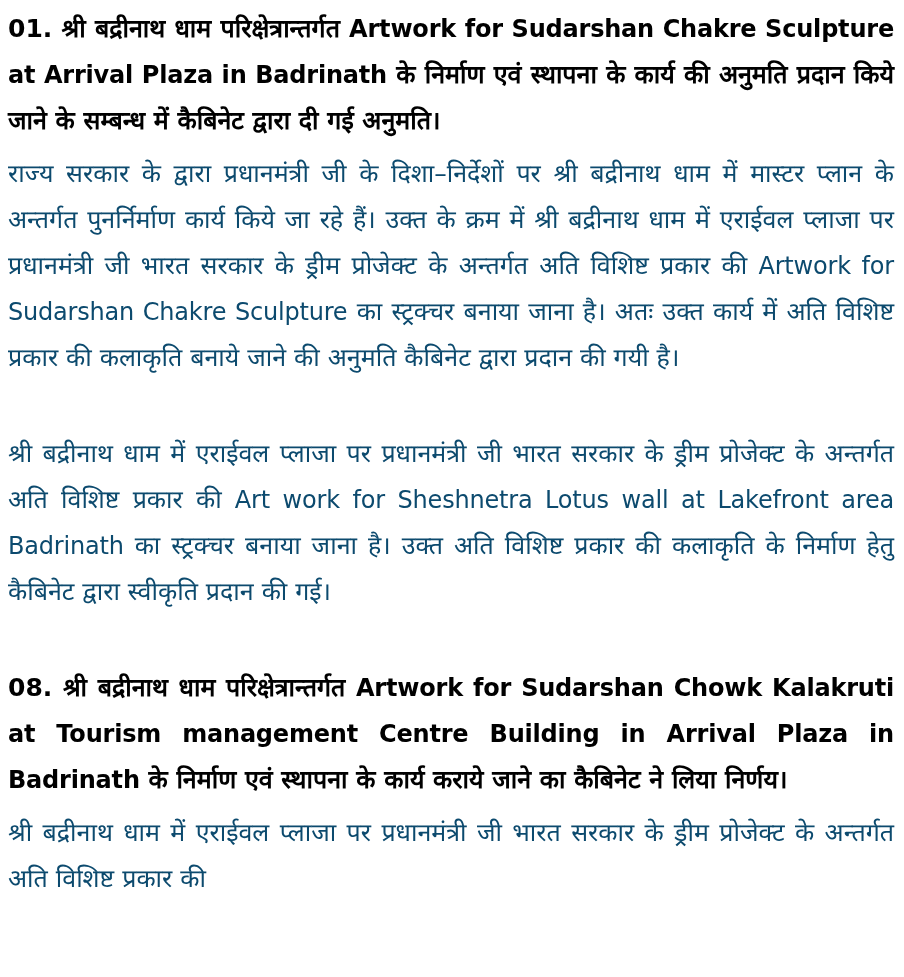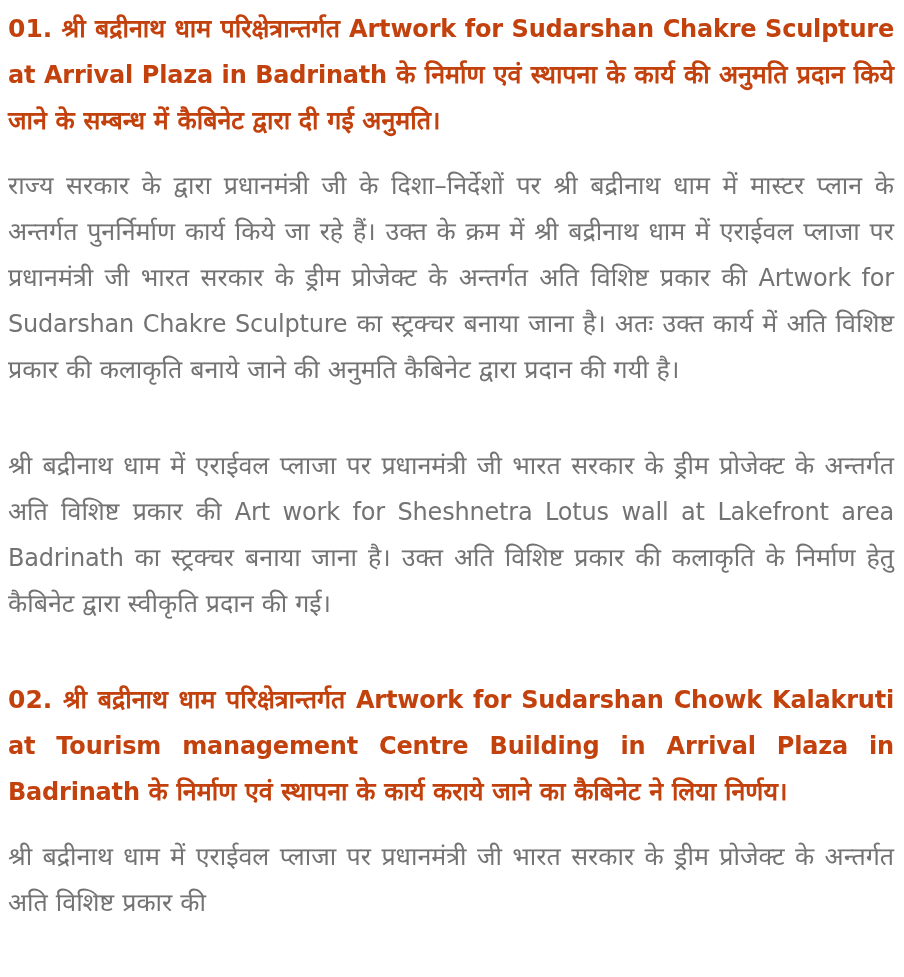--- a/index.html
+++ b/index.html
@@ -19,29 +19,29 @@
     margin-bottom: 50px;
   }
   .doc-section:last-child {
     margin-bottom: 0;
   }
   .section-heading {
     font-size: 25px;
     font-weight: 700;
     line-height: 1.84;
     text-align: justify;
-    color: #c2410c;
+    color: #000000;
   }
   .section-body {
     font-size: 25px;
     font-weight: 400;
     line-height: 1.84;
     text-align: justify;
-    color: #737373;
-    margin-top: 19px;
+    color: #0c4a6e;
+    margin-top: 7px;
   }
   
   .run-hi { font-family: "DejaVu Sans", "Liberation Sans", sans-serif; }
   
   .run-en {
     font-family: "DejaVu Sans", "Liberation Sans", sans-serif;
     font-size: 24px;
     letter-spacing: -0.2px;
   }
   .section-heading .run-en { font-weight: 700; }
@@ -62,20 +62,20 @@
   </div>
 
   <div class="doc-section">
     <div class="section-body">
       <span class="run-hi">श्री बद्रीनाथ धाम में एराईवल प्लाजा पर प्रधानमंत्री जी भारत सरकार के ड्रीम प्रोजेक्ट के अन्तर्गत अति विशिष्ट प्रकार की </span><span class="run-en">Art work for Sheshnetra Lotus wall at Lakefront area Badrinath</span><span class="run-hi"> का स्ट्रक्चर बनाया जाना है। उक्त अति विशिष्ट प्रकार की कलाकृति के निर्माण हेतु कैबिनेट द्वारा स्वीकृति प्रदान की गई।</span>
     </div>
   </div>
 
   <div class="doc-section">
     <div class="section-heading">
-      <span class="run-hi">02. श्री बद्रीनाथ धाम परिक्षेत्रान्तर्गत </span><span class="run-en">Artwork for Sudarshan Chowk Kalakruti at Tourism management Centre Building in Arrival Plaza in Badrinath</span><span class="run-hi"> के निर्माण एवं स्थापना के कार्य कराये जाने का कैबिनेट ने लिया निर्णय।</span>
+      <span class="run-hi">08. श्री बद्रीनाथ धाम परिक्षेत्रान्तर्गत </span><span class="run-en">Artwork for Sudarshan Chowk Kalakruti at Tourism management Centre Building in Arrival Plaza in Badrinath</span><span class="run-hi"> के निर्माण एवं स्थापना के कार्य कराये जाने का कैबिनेट ने लिया निर्णय।</span>
     </div>
     <div class="section-body">
       <span class="run-hi">श्री बद्रीनाथ धाम में एराईवल प्लाजा पर प्रधानमंत्री जी भारत सरकार के ड्रीम प्रोजेक्ट के अन्तर्गत अति विशिष्ट प्रकार की </span>
     </div>
   </div>
 
 </div>
 
 </body></html>

